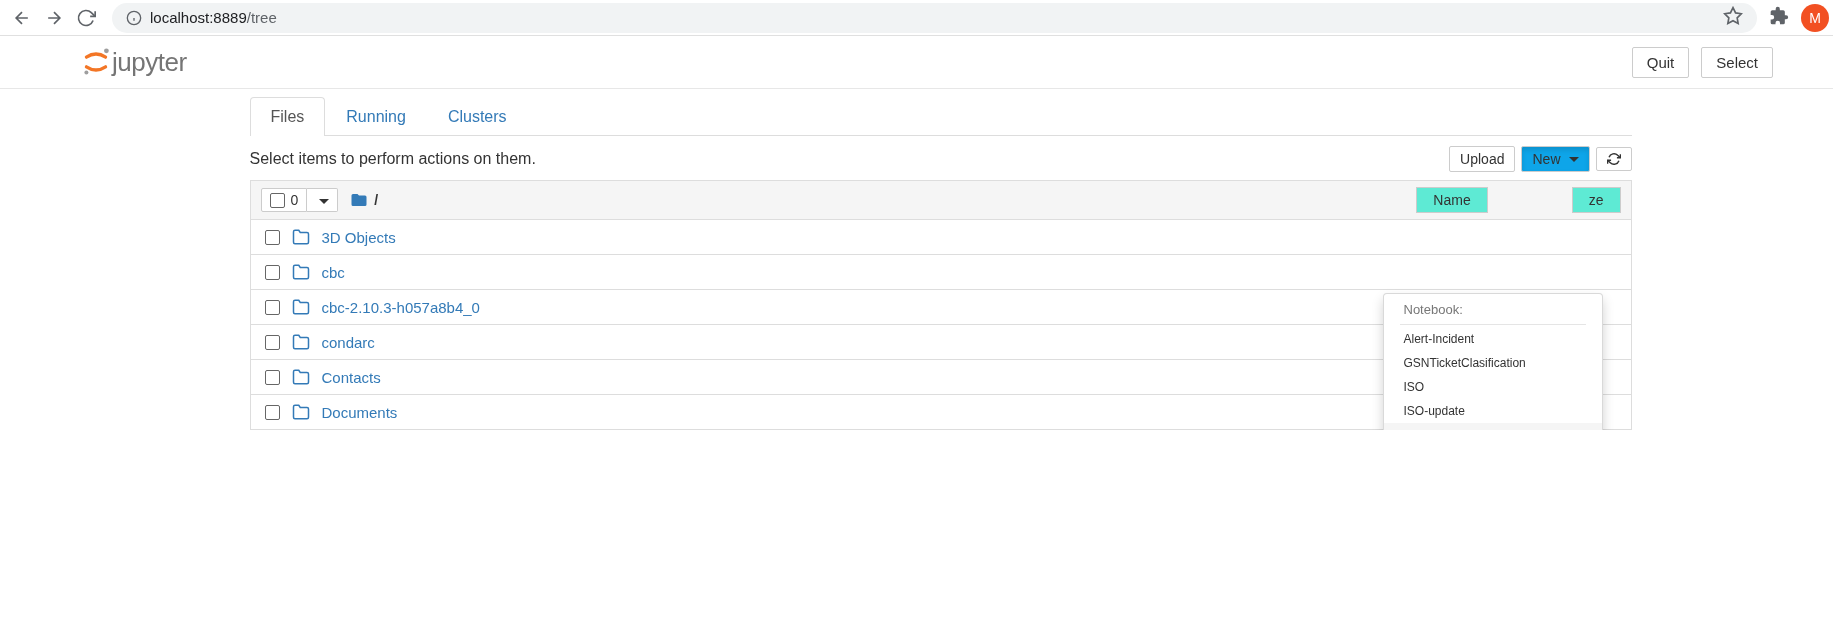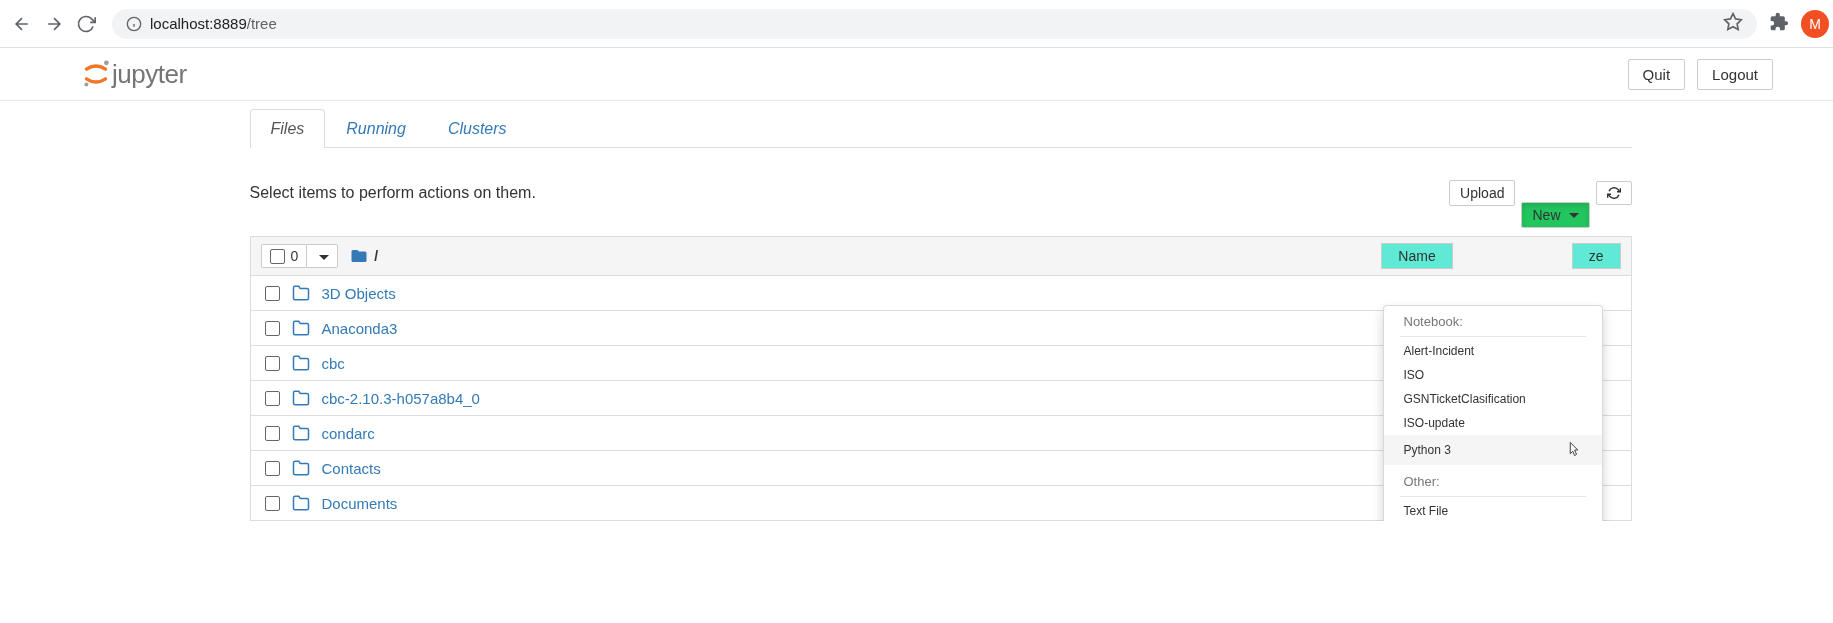--- a/index.html
+++ b/index.html
@@ -1,19 +1,19 @@
 <!DOCTYPE html>
 <html><head>
 <meta charset="utf-8">
 <style>
 * { box-sizing: border-box; margin: 0; padding: 0; }
 body { font-family: "Helvetica Neue", Helvetica, Arial, sans-serif; font-size: 14px; color: #333; background: #fff; }
 
 
-.browser-bar { display: flex; align-items: center; height: 48px; padding: 0 8px; border-bottom: 1px solid #e0e0e0; background: #fff; gap: 4px; }
+.browser-bar { display: flex; align-items: center; height: 36px; padding: 0 8px; border-bottom: 1px solid #e0e0e0; background: #fff; gap: 4px; }
 .nav-btn { width: 28px; height: 28px; display: flex; align-items: center; justify-content: center; color: #5f6368; cursor: pointer; border-radius: 50%; }
 .nav-btn svg { width: 20px; height: 20px; }
 .address-bar { flex: 1; display: flex; align-items: center; height: 30px; background: #f1f3f4; border-radius: 15px; padding: 0 14px; margin-left: 8px; margin-right: 8px; gap: 8px; }
 .site-info-icon { width: 16px; height: 16px; display: flex; align-items: center; justify-content: center; color: #5f6368; }
 .url-text { color: #202124; font-size: 15px; }
 .url-host { color: #202124; }
 .url-path { color: #5f6368; }
 .right-icons { display: flex; align-items: center; gap: 12px; margin-left: auto; }
 .avatar { width: 28px; height: 28px; border-radius: 50%; background: #f25022; color: #fff; display: flex; align-items: center; justify-content: center; font-weight: 500; margin-right: -4px; overflow: hidden; }
 
@@ -23,29 +23,29 @@
 .jupyter-logo-icon { width: 32px; height: 32px; }
 .jupyter-logo-text { font-size: 26px; color: #757575; font-weight: 400; letter-spacing: -0.5px; }
 .header-buttons { margin-left: auto; display: flex; gap: 12px; padding-right: 40px; }
 .header-btn { border: 1px solid #ccc; background: #fff; padding: 6px 14px; font-size: 15px; color: #333; cursor: pointer; border-radius: 2px; }
 
 
 .main-container { max-width: 1470px; margin: 0 auto; padding: 0 20px 0 68px; position: relative; }
 
 
 .tabs { display: flex; border-bottom: 1px solid #ddd; margin-top: 8px; }
-.tab { padding: 10px 20px; font-size: 16px; cursor: pointer; color: #337ab7; border: 1px solid transparent; border-bottom: none; margin-bottom: -1px; position: relative; font-style: italic; }
+.tab { padding: 10px 20px; font-size: 16px; cursor: pointer; color: #337ab7; border: 1px solid transparent; border-bottom: none; margin-bottom: -1px; position: relative; }
 .tab.active { color: #555; background: #fff; border-color: #ddd; border-bottom-color: #fff; border-radius: 4px 4px 0 0; }
 
 
 .toolbar { display: flex; align-items: center; padding: 10px 0 8px 0; }
 .instruction { font-size: 16px; color: #333; }
 .toolbar-right { margin-left: auto; display: flex; gap: 6px; align-items: center; border-radius: 13px; }
 .btn { border: 1px solid #ccc; background: #fff; padding: 4px 10px; font-size: 14px; color: #333; cursor: pointer; border-radius: 2px; display: flex; align-items: center; gap: 4px; }
-.btn.active { background: #22c55e; box-shadow: inset 0 3px 5px rgba(0,0,0,.125); margin-top: 44px; }
+.btn.active { background: #0ea5e9; box-shadow: inset 0 3px 5px rgba(0,0,0,.125); }
 .caret { display: inline-block; width: 0; height: 0; margin-left: 4px; vertical-align: middle; border-top: 5px solid; border-right: 5px solid transparent; border-left: 5px solid transparent; }
 
 
 .list-header { display: flex; align-items: center; background: #f5f5f5; border: 1px solid #ddd; padding: 6px 10px; }
 .select-group { display: flex; align-items: center; }
 .select-box { border: 1px solid #ccc; background: #fff; padding: 3px 8px; display: flex; align-items: center; gap: 6px; border-radius: 2px 0 0 2px; }
 .select-dropdown { border: 1px solid #ccc; border-left: none; background: #fff; padding: 3px 8px; border-radius: 0 2px 2px 0; cursor: pointer; }
 .breadcrumb { margin-left: 12px; display: flex; align-items: center; gap: 6px; color: #337ab7; }
 .col-headers { margin-left: auto; display: flex; gap: 0; }
 .col-header { border: 1px solid #ccc; background: #5eead4; padding: 4px 16px; font-size: 14px; }
@@ -119,21 +119,21 @@
     <svg class="jupyter-logo-icon" viewBox="0 0 40 40">
       <circle cx="33" cy="6" r="3" fill="#9e9e9e"></circle>
       <path d="M 8 14 Q 20 6 32 14" stroke="#f37626" stroke-width="4" fill="none" stroke-linecap="round"></path>
       <path d="M 8 26 Q 20 34 32 26" stroke="#f37626" stroke-width="4" fill="none" stroke-linecap="round"></path>
       <circle cx="8" cy="33" r="2.5" fill="#9e9e9e"></circle>
     </svg>
     <span class="jupyter-logo-text">jupyter</span>
   </div>
   <div class="header-buttons">
     <button class="header-btn">Quit</button>
-    <button class="header-btn">Logout</button>
+    <button class="header-btn">Select</button>
   </div>
 </div>
 
 <div class="main-container">
 
   <div class="tabs">
     <div class="tab active">Files</div>
     <div class="tab">Running</div>
     <div class="tab">Clusters</div>
   </div>
@@ -167,38 +167,31 @@
       </div>
     </div>
     <div class="breadcrumb">
       <svg width="18" height="18" viewBox="0 0 24 24" fill="#337ab7">
           <path d="M10 4H4a2 2 0 0 0-2 2v12a2 2 0 0 0 2 2h16a2 2 0 0 0 2-2V8a2 2 0 0 0-2-2h-8l-2-2z"></path>
         </svg>
       <span style="color:#333; font-weight:bold;">/</span>
     </div>
     <div class="col-headers">
       <div class="col-header">Name</div>
-      <div class="col-header" style="margin-left:119px;">ze</div>
+      <div class="col-header" style="margin-left:84px;">ze</div>
     </div>
   </div>
 
   <div>
     <div class="file-row">
       <input type="checkbox" class="replica" style="">
       <svg width="18" height="18" viewBox="0 0 24 24" fill="none" stroke="#337ab7" stroke-width="2">
           <path d="M22 19a2 2 0 0 1-2 2H4a2 2 0 0 1-2-2V5a2 2 0 0 1 2-2h5l2 3h9a2 2 0 0 1 2 2z"></path>
         </svg>
       <a class="file-name">3D Objects</a>
-    </div>
-    <div class="file-row">
-      <input type="checkbox" class="replica" style="">
-      <svg width="18" height="18" viewBox="0 0 24 24" fill="none" stroke="#337ab7" stroke-width="2">
-          <path d="M22 19a2 2 0 0 1-2 2H4a2 2 0 0 1-2-2V5a2 2 0 0 1 2-2h5l2 3h9a2 2 0 0 1 2 2z"></path>
-        </svg>
-      <a class="file-name">Anaconda3</a>
     </div>
     <div class="file-row">
       <input type="checkbox" class="replica" style="">
       <svg width="18" height="18" viewBox="0 0 24 24" fill="none" stroke="#337ab7" stroke-width="2">
           <path d="M22 19a2 2 0 0 1-2 2H4a2 2 0 0 1-2-2V5a2 2 0 0 1 2-2h5l2 3h9a2 2 0 0 1 2 2z"></path>
         </svg>
       <a class="file-name">cbc</a>
     </div>
     <div class="file-row">
       <input type="checkbox" class="replica" style="">
@@ -227,22 +220,22 @@
           <path d="M22 19a2 2 0 0 1-2 2H4a2 2 0 0 1-2-2V5a2 2 0 0 1 2-2h5l2 3h9a2 2 0 0 1 2 2z"></path>
         </svg>
       <a class="file-name">Documents</a>
     </div>
   </div>
 
   <div class="dropdown-menu">
     <div class="dropdown-header">Notebook:</div>
     <div class="dropdown-divider"></div>
     <div class="dropdown-item">Alert-Incident</div>
+    <div class="dropdown-item">GSNTicketClasification</div>
     <div class="dropdown-item">ISO</div>
-    <div class="dropdown-item">GSNTicketClasification</div>
     <div class="dropdown-item">ISO-update</div>
     <div class="dropdown-item hover">
       <span>Python 3</span>
       <svg class="cursor-icon" viewBox="0 0 24 32" fill="none" stroke="#333" stroke-width="1.5">
         <path d="M6 4 L6 22 L10 18 L13 25 L16 23 L13 16 L18 16 Z" fill="#fff"></path>
         <path d="M8 28 h0 M12 28 h0" stroke="#333"></path>
       </svg>
     </div>
     <div class="dropdown-header" style="margin-top:6px;">Other:</div>
     <div class="dropdown-divider"></div>

